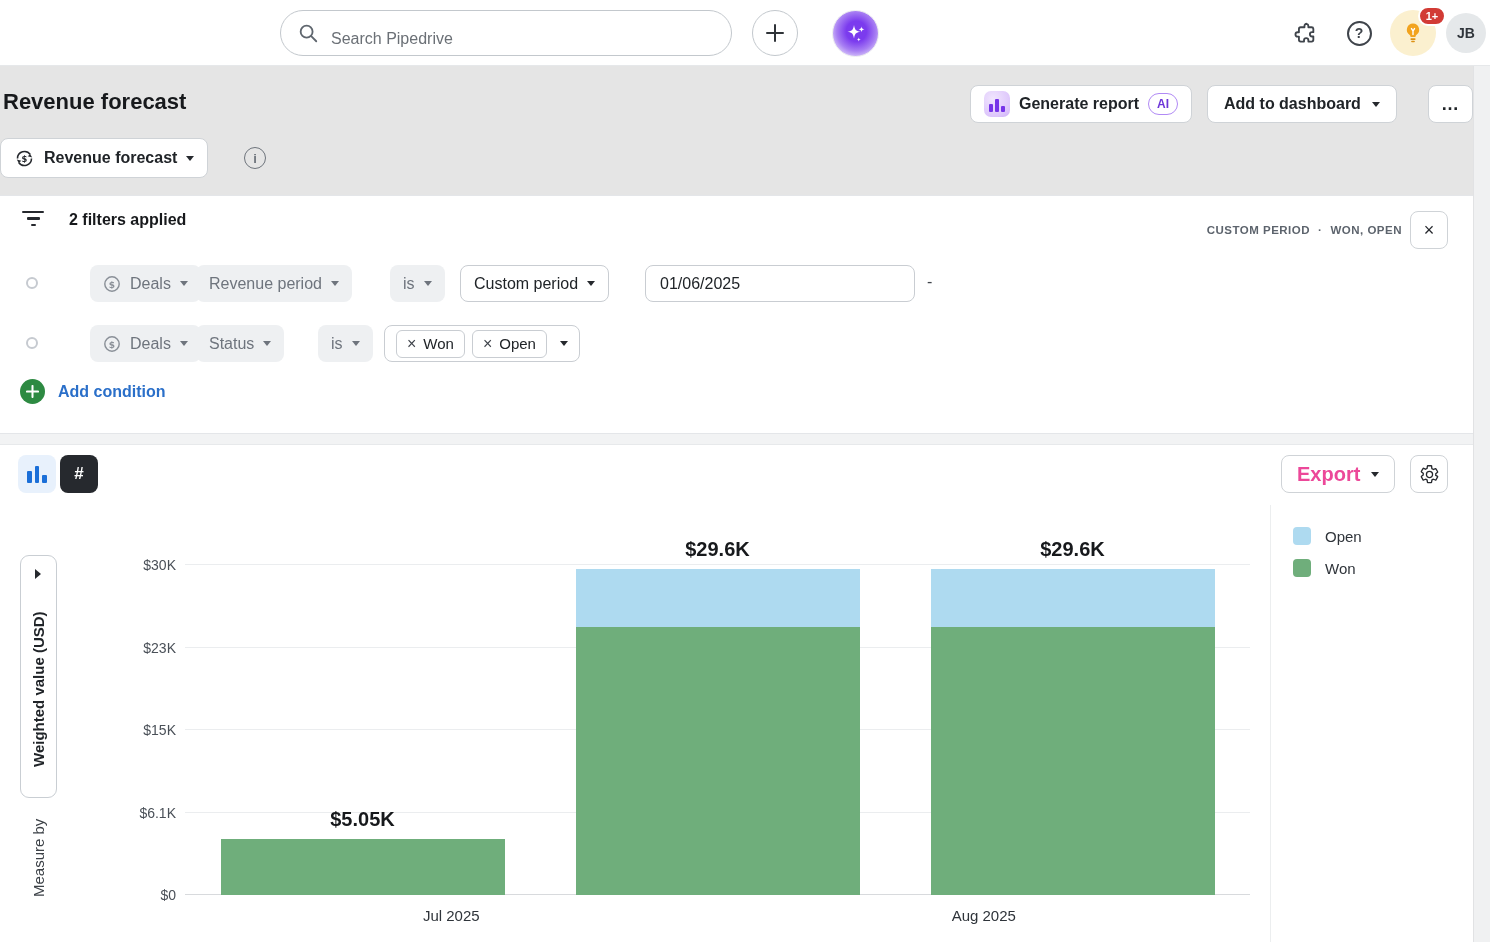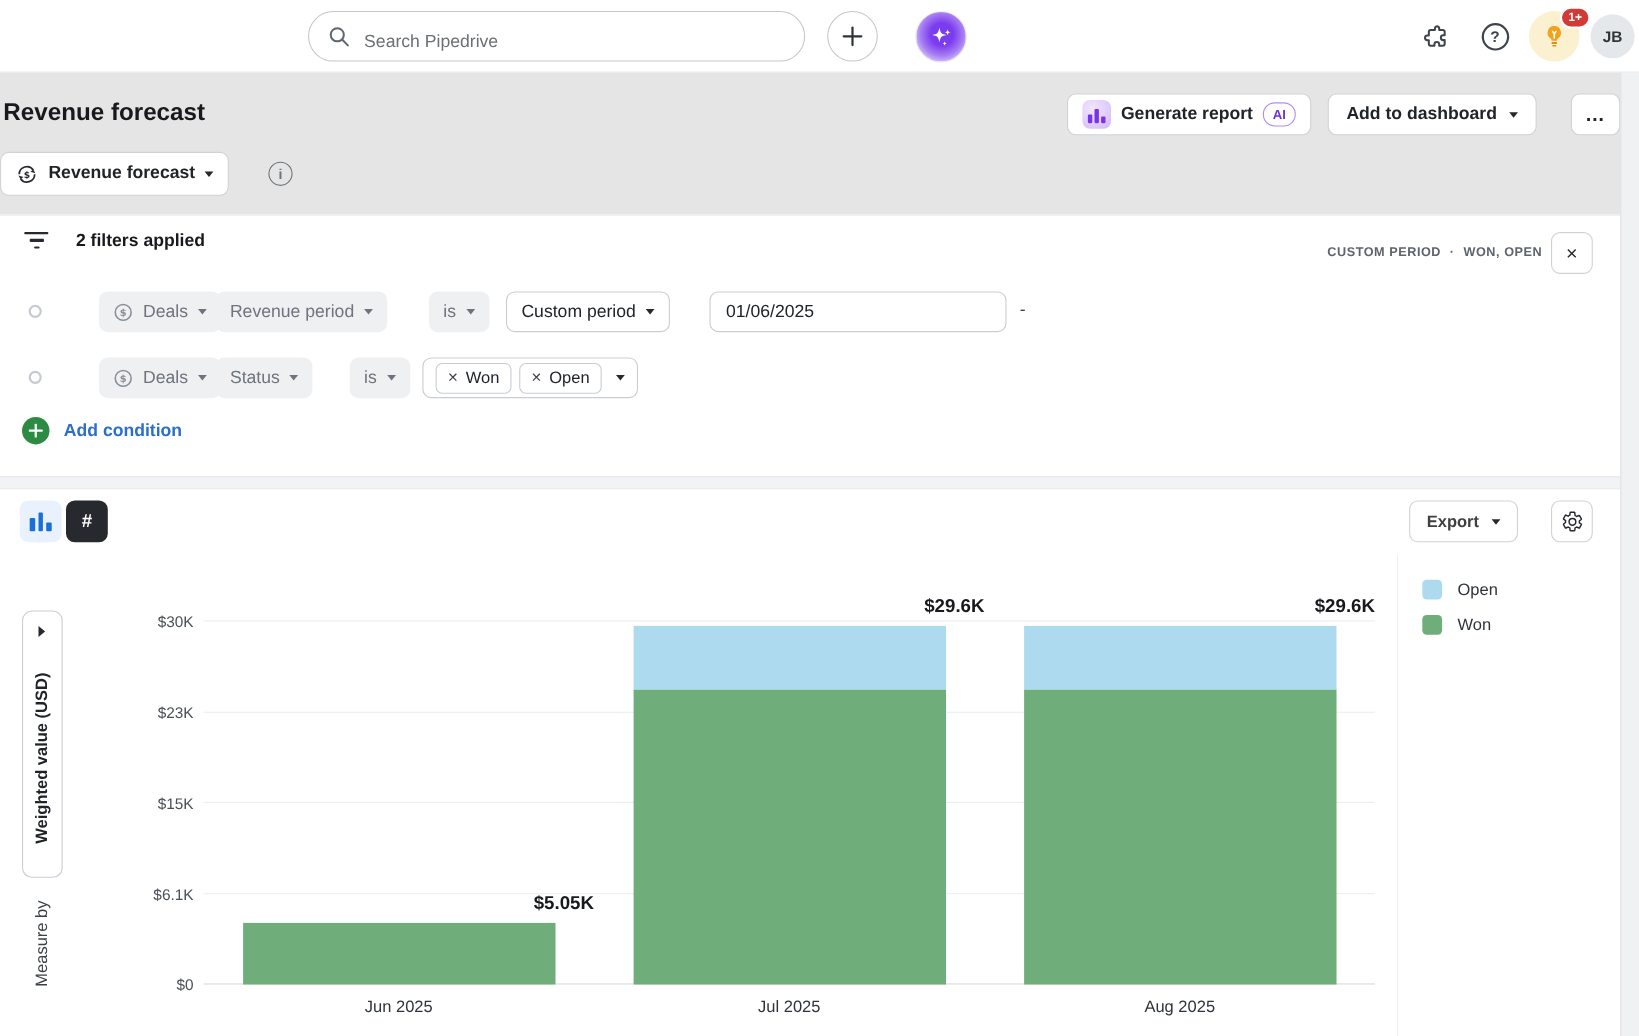--- a/index.html
+++ b/index.html
@@ -68,38 +68,38 @@
   .gap-band{position:absolute;top:433px;left:0;right:0;height:12px;background:#f2f3f4;border-top:1px solid #e4e6e9;border-bottom:1px solid #e7e9eb;}
 
   
   .chart-card{position:absolute;top:445px;left:0;right:0;bottom:0;background:#fff;}
   .toggle{position:absolute;top:10px;width:38px;height:38px;border-radius:8px;display:flex;align-items:center;justify-content:center;cursor:pointer;}
   .toggle.chart-active{left:18px;background:#e8f1fc;}
   .chart-toggle-icon{display:flex;align-items:flex-end;gap:3px;}
   .chart-toggle-icon i{display:block;width:4.5px;background:#1b6fd8;border-radius:1px;}
   .toggle.numbers{left:60px;background:#26292e;color:#fff;font-size:17px;font-weight:700;}
   .export-btn{position:absolute;left:1281px;top:10px;height:38px;padding:0 15px;gap:11px;}
-  .export-btn .lbl{font-size:15px;font-weight:600;color:#404040;}
+  .export-btn .lbl{font-size:20px;font-weight:600;color:#ec4899;}
   .gear-btn{position:absolute;left:1410px;top:10px;width:38px;height:38px;}
 
   .chart-region{position:absolute;top:60px;left:0;right:0;bottom:0;}
   .axis-btn{position:absolute;left:20px;top:50px;width:37px;height:243px;border:1px solid #c9ced3;border-radius:9px;background:#fff;cursor:pointer;}
   .axis-btn .caret-right{position:absolute;top:13px;left:14px;}
   .axis-btn .vtext{position:absolute;inset:0;display:flex;align-items:center;justify-content:center;writing-mode:vertical-rl;transform:rotate(180deg);font-size:15px;font-weight:600;color:#202428;padding-bottom:26px;}
   .measure-by{position:absolute;left:20px;top:303px;width:37px;height:100px;display:flex;align-items:center;justify-content:center;writing-mode:vertical-rl;transform:rotate(180deg);font-size:15px;color:#3c4147;}
   .y-axis{position:absolute;left:110px;top:60px;width:66px;height:330px;}
   .ytick{position:absolute;right:0;transform:translateY(50%);font-size:14px;color:#4a5058;}
   .plot{position:absolute;left:185px;top:60px;width:1065px;height:330px;}
   .gridline{position:absolute;left:0;right:0;height:1px;background:#ebedef;}
   .gridline.zero{background:#d8dadd;}
   .bars-row{position:absolute;inset:0;display:flex;z-index:1;}
   .bar-slot{position:relative;flex:1;display:flex;justify-content:center;}
   .bar-stack{position:absolute;bottom:0;width:80%;height:100%;display:flex;flex-direction:column-reverse;justify-content:flex-start;cursor:pointer;}
   .bar-seg{width:100%;}
-  .bar-total{position:absolute;left:0;right:0;text-align:right;font-size:17px;font-weight:700;color:#17191c;}
+  .bar-total{position:absolute;left:0;right:0;text-align:center;font-size:20px;font-weight:700;color:#17191c;}
   .x-axis{position:absolute;left:185px;top:402px;width:1065px;display:flex;}
   .xtick{flex:1;text-align:center;font-size:15px;color:#2f343a;}
   .legend{position:absolute;left:1293px;top:22px;display:flex;flex-direction:column;gap:14px;}
   .legend-item{display:flex;align-items:center;gap:14px;cursor:pointer;}
   .legend-swatch{width:18px;height:18px;border-radius:4px;flex:none;}
   .legend-label{font-size:15px;color:#2f343a;}
   .plot-right-divider{position:absolute;left:1270px;top:0;bottom:0;width:1px;background:#eceeef;}
 
   .scrollbar{position:absolute;right:0;top:66px;bottom:0;width:17px;background:#f0f1f2;border-left:1px solid #e1e2e4;}
 </style>
@@ -342,21 +342,20 @@
           <div class="bar-slot">
             <div class="bar-stack">
               <div class="bar-seg" style="height: 81.3333%; background: rgb(111, 174, 123);"></div>
               <div class="bar-seg" style="height: 17.3333%; background: rgb(174, 218, 240);"></div>
             </div>
             <div class="bar-total" style="bottom: calc(98.6667% + 8px);">$29.6K</div>
           </div>
         </div>
     </div>
     <div class="x-axis">
-        <div class="xtick">Jun 2025</div>
         <div class="xtick">Jul 2025</div>
         <div class="xtick">Aug 2025</div>
       </div>
     <div class="plot-right-divider"></div>
     <div class="legend">
         <div class="legend-item">
           <span class="legend-swatch" style="background: rgb(174, 218, 240);"></span>
           <span class="legend-label">Open</span>
         </div>
         <div class="legend-item">

